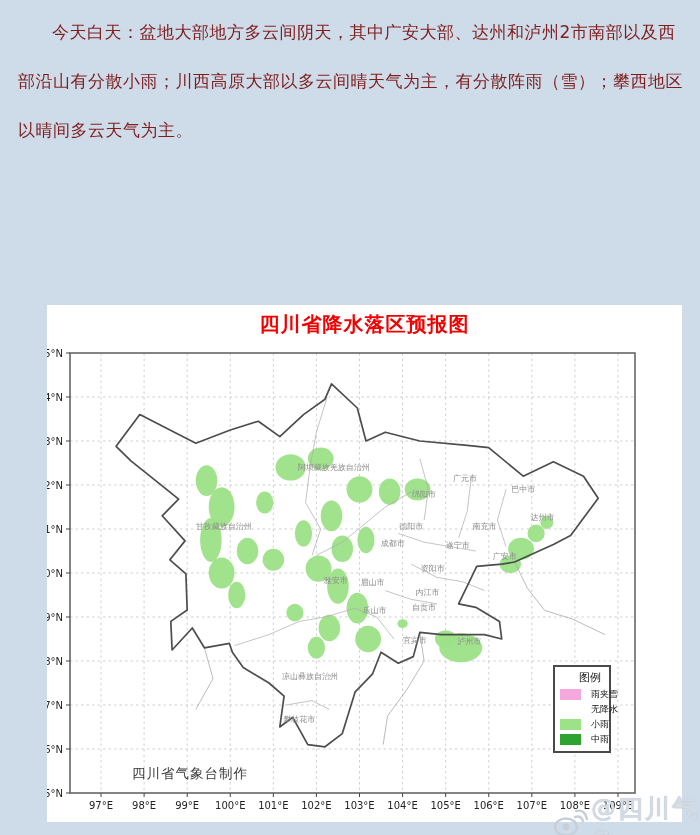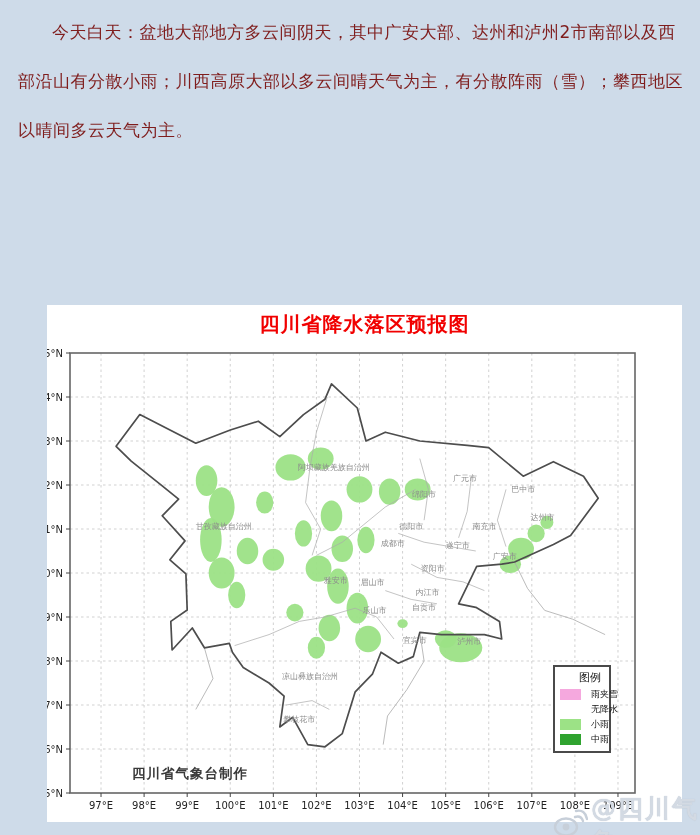--- a/index.html
+++ b/index.html
@@ -24,21 +24,21 @@
     position:absolute;left:0;right:0;top:6px;text-align:center;
     font-size:20px;font-weight:bold;color:#f10000;letter-spacing:1px;
   }
   .map-subtitle{
     position:absolute;left:0;right:0;top:32px;text-align:center;
     font-size:14px;color:#121212;
   }
   #map-svg{position:absolute;left:0;top:0;}
   .credit{
     position:absolute;left:85px;top:460px;
-    font-size:13.5px;color:#3a3a3a;letter-spacing:1px;font-weight:bold;
+    font-size:13.5px;color:#3a3a3a;letter-spacing:1px;
   }
   
   .legend{
     position:absolute;left:506px;top:360px;width:58px;
     background:#fff;border:2px solid #4a4a4a;
     padding:3px 2px 4px 5px;box-sizing:border-box;
   }
   .legend-title{font-size:11px;color:#111;margin:0 0 2px 0;padding-left:19px;}
   .legend-row{display:flex;align-items:center;height:15px;gap:10px;}
   .legend-swatch{width:21px;height:11px;flex:0 0 auto;}

